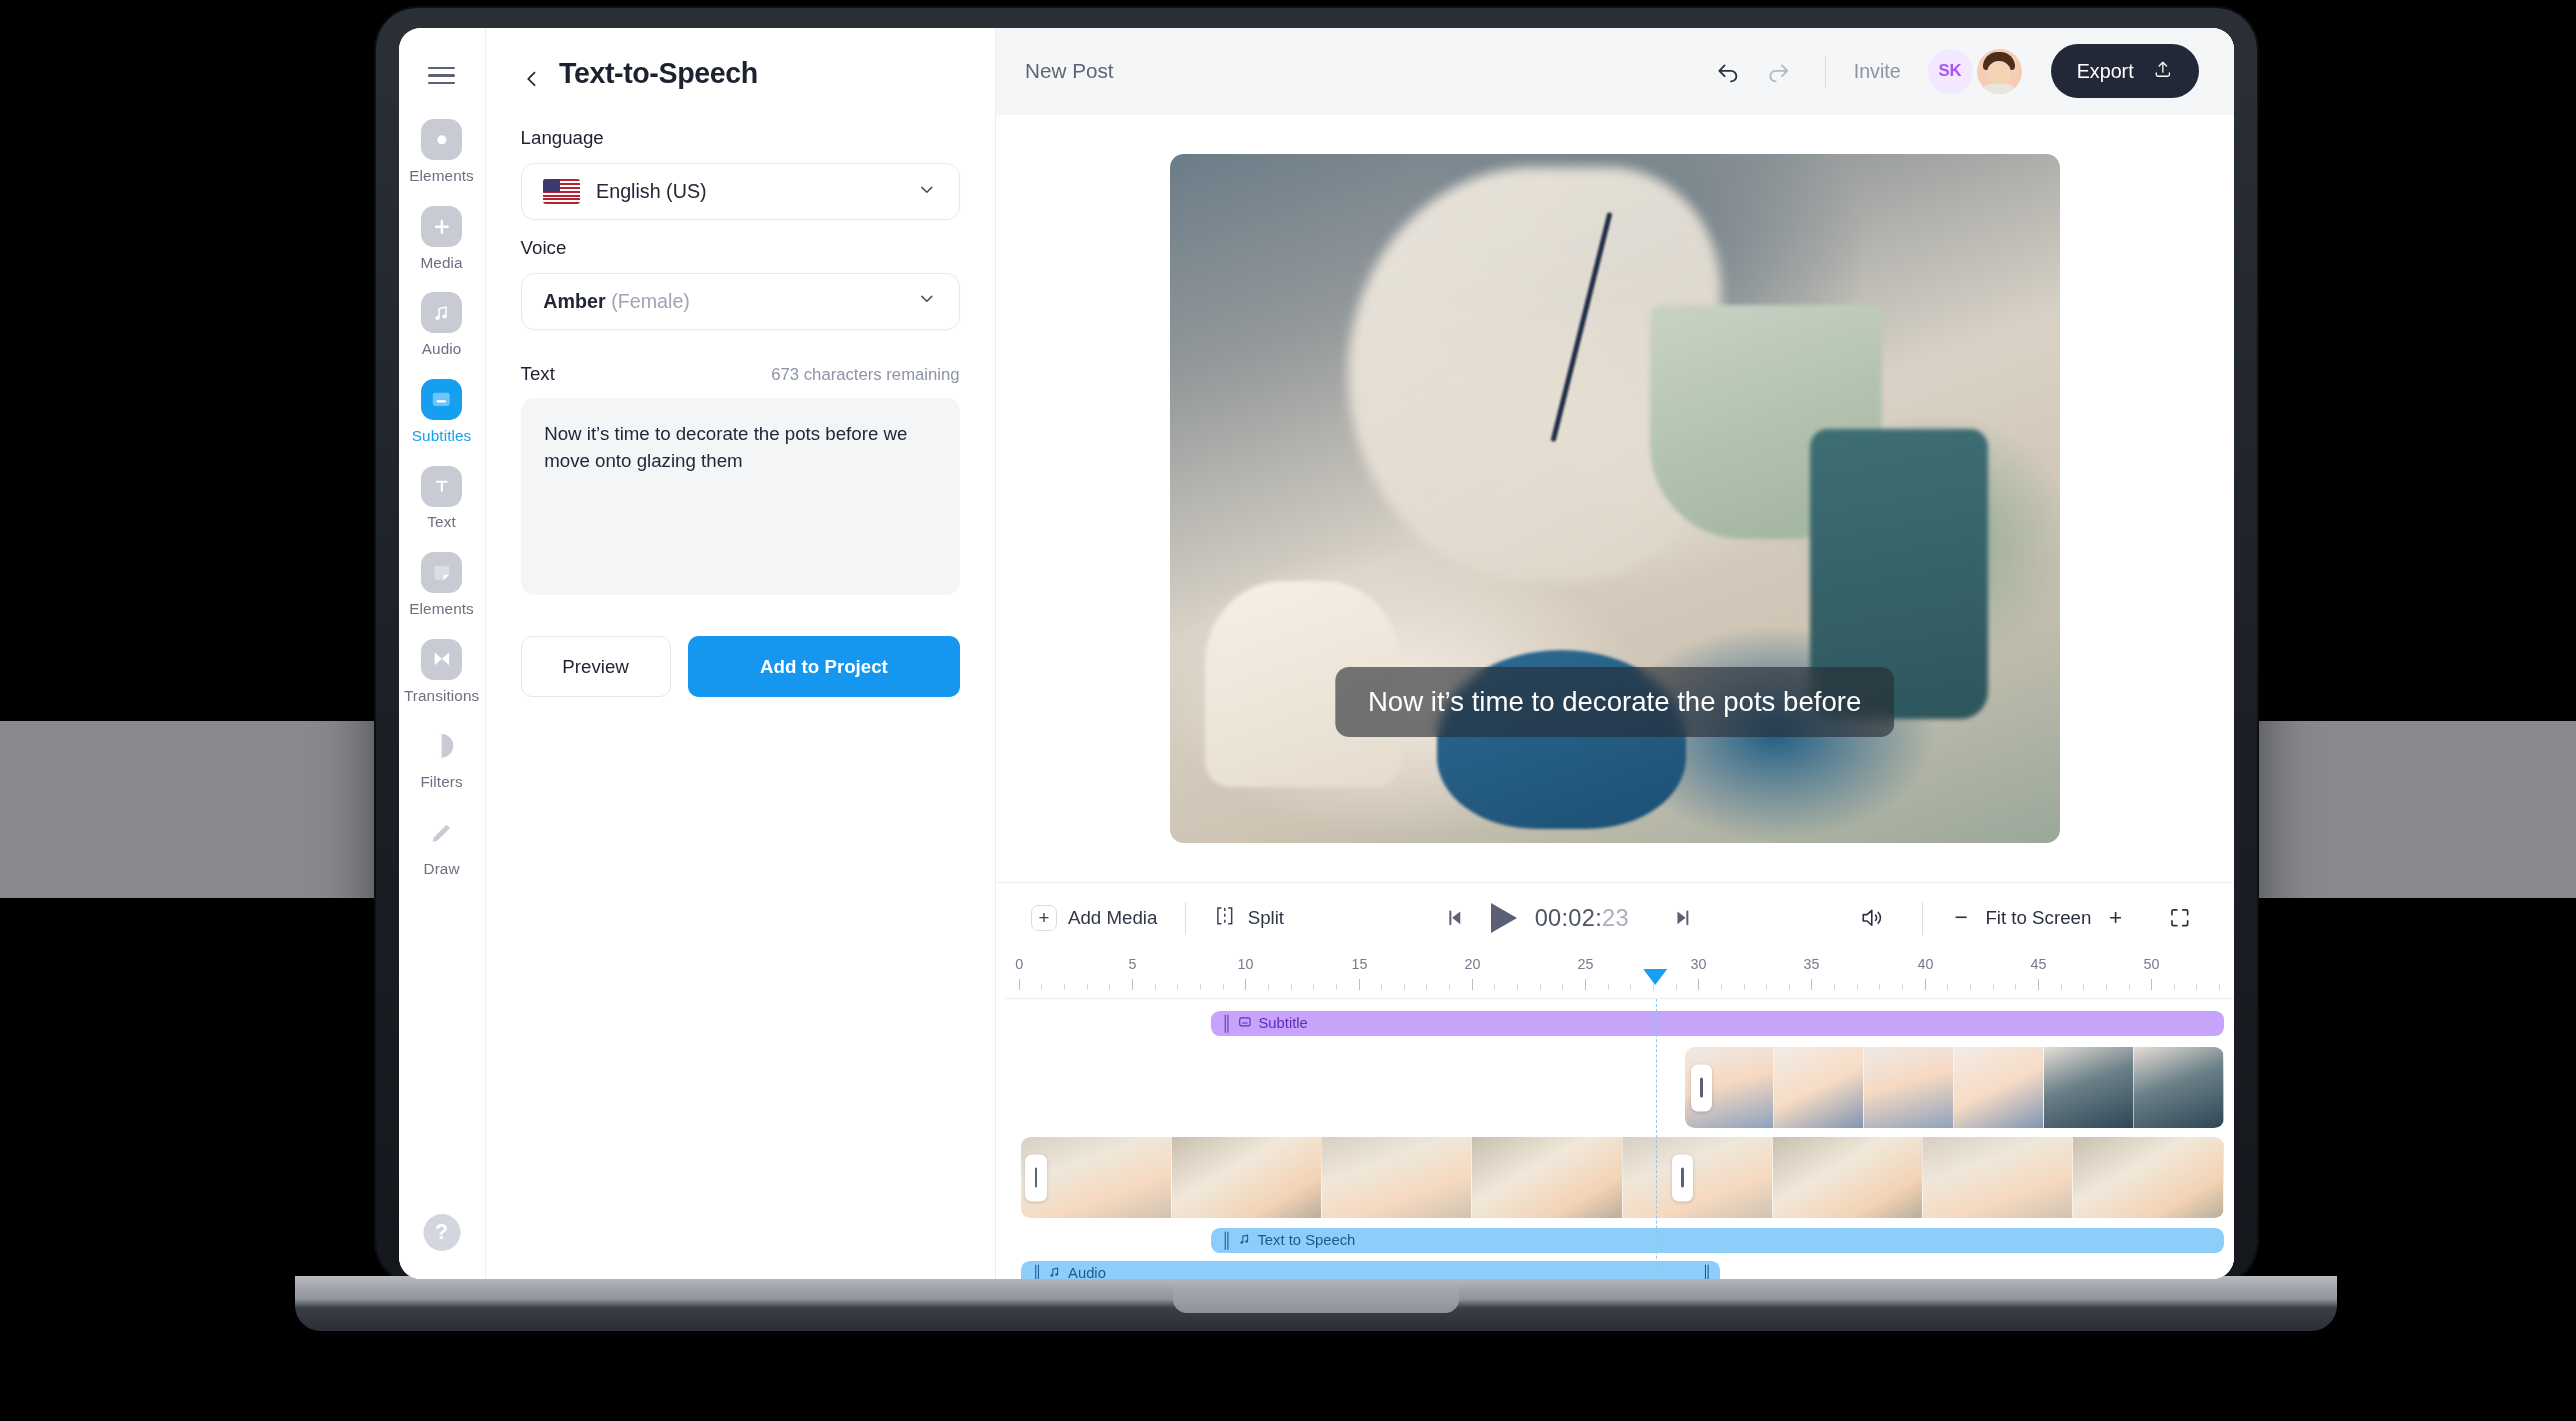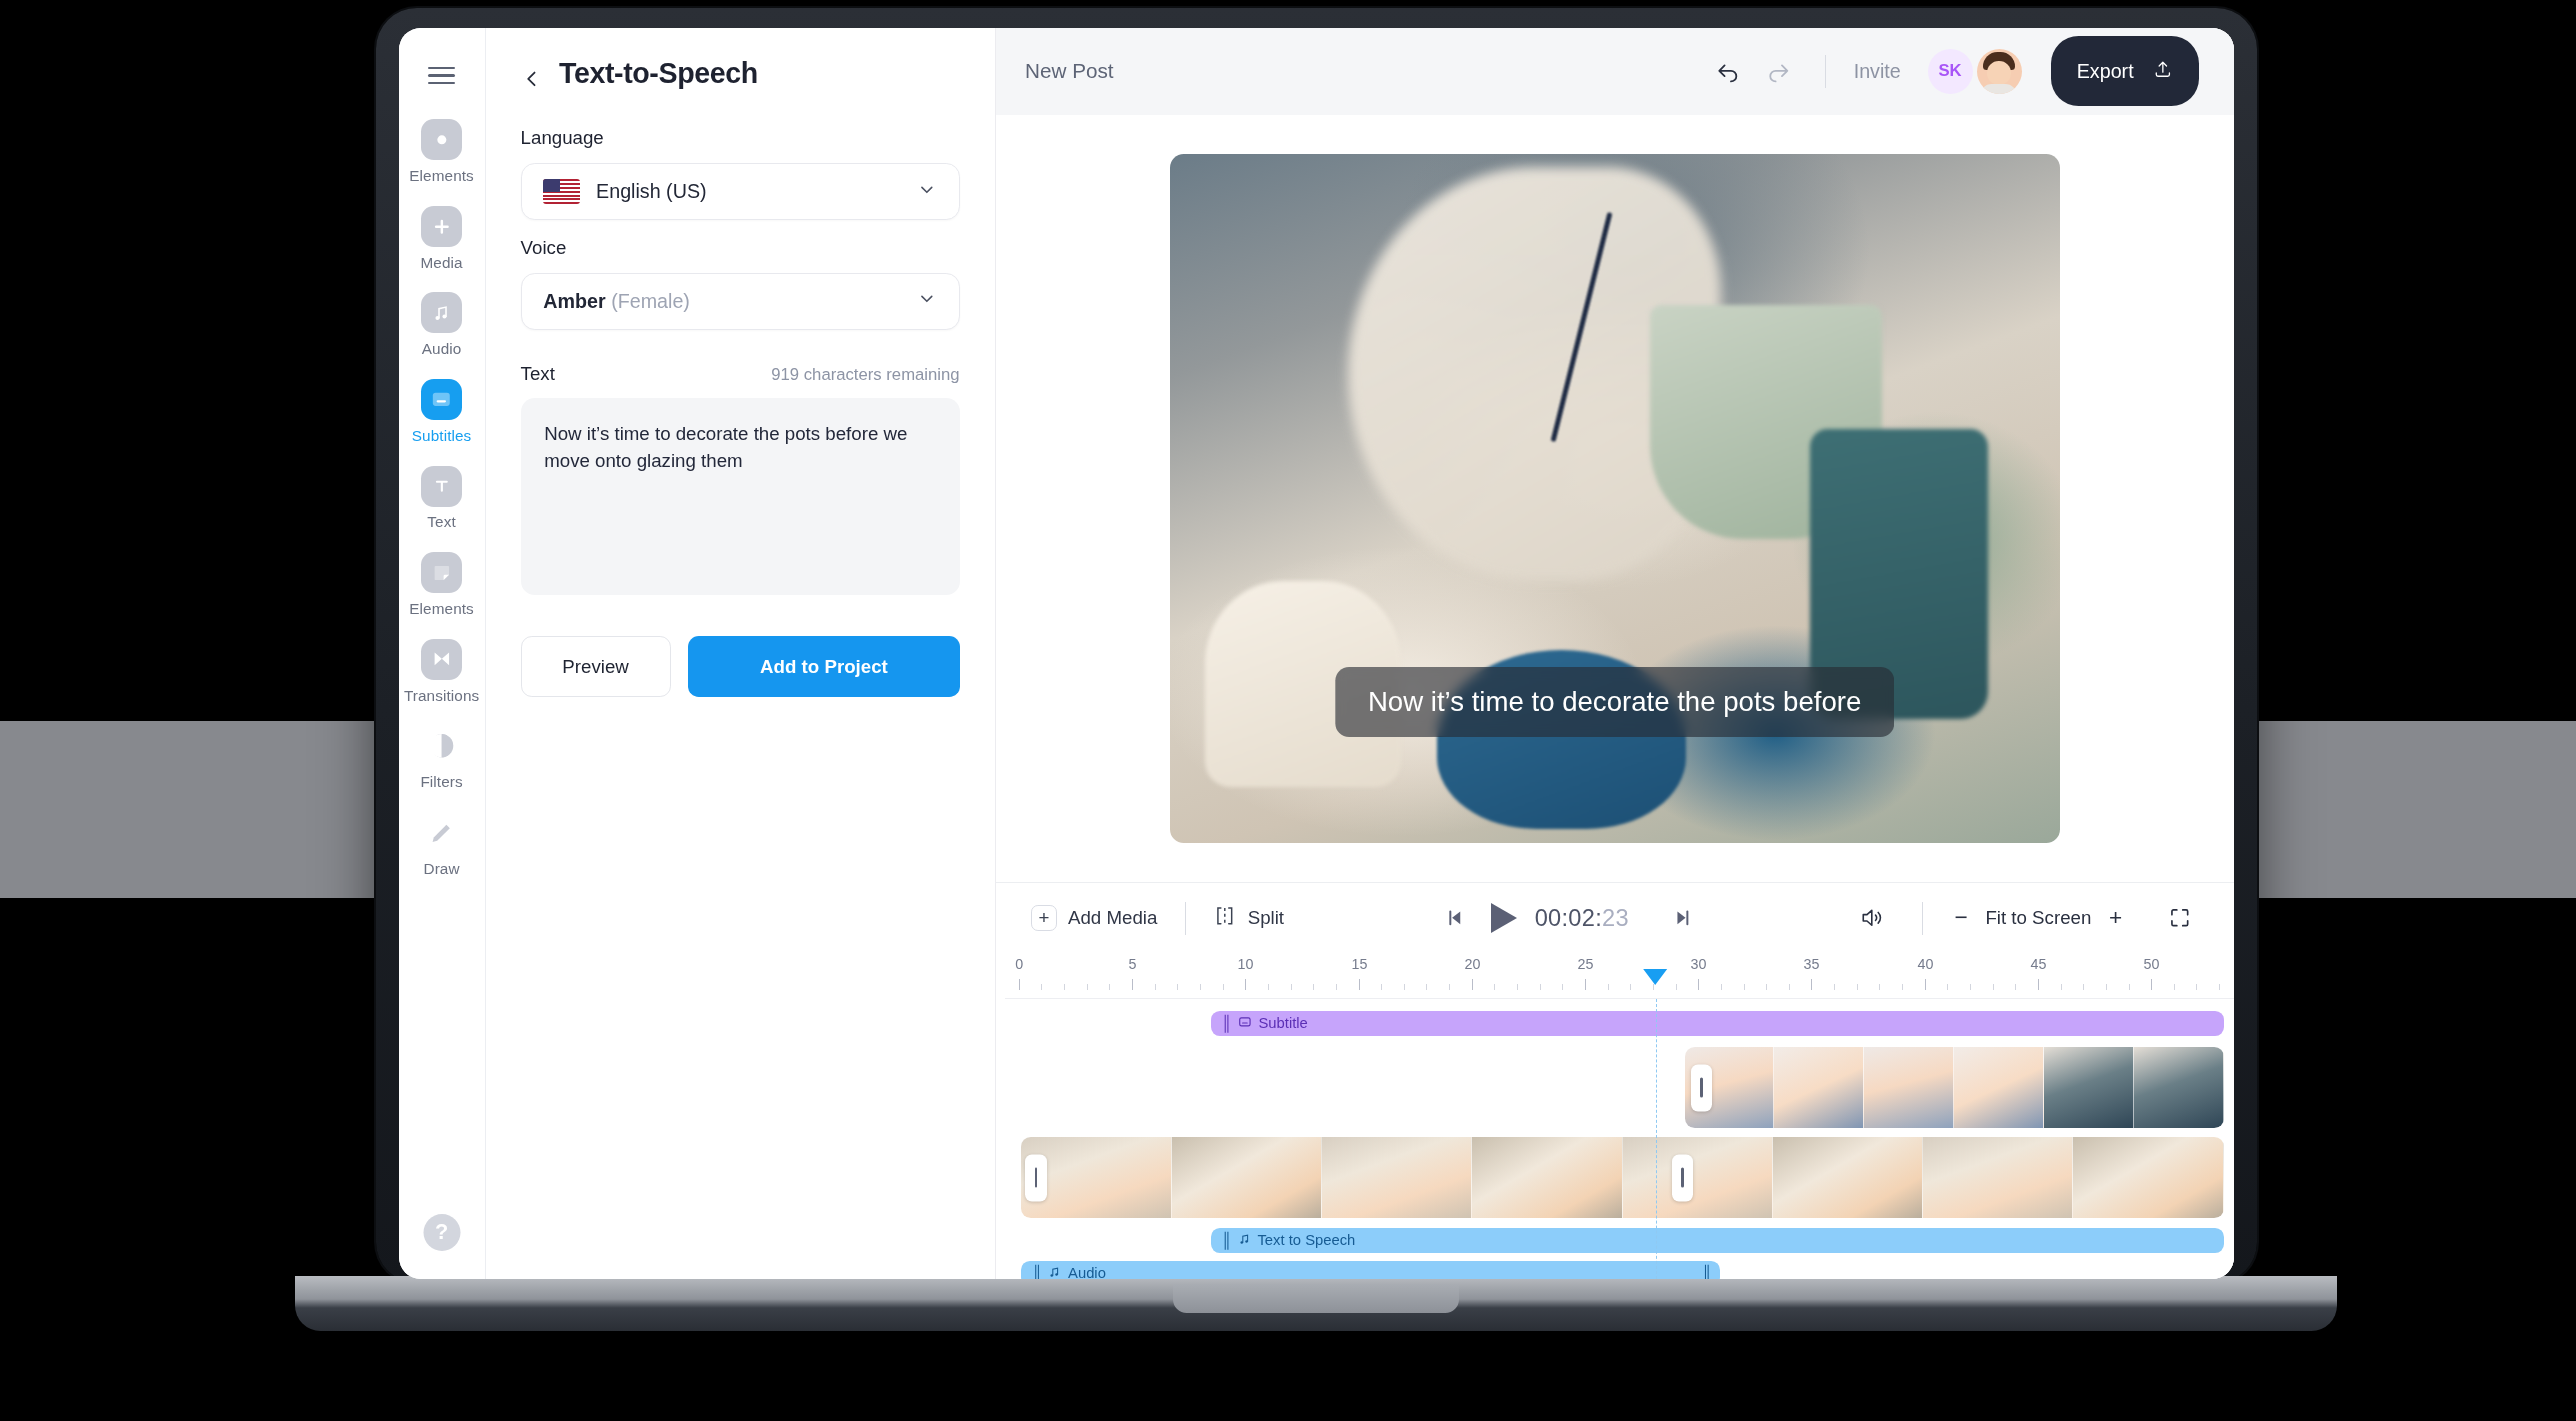--- a/index.html
+++ b/index.html
@@ -123,21 +123,21 @@
   .avatar {
     width: 45px; height: 45px; border-radius: 50%; display: flex; align-items: center;
     justify-content: center; font-size: 16.7px; font-weight: 700; cursor: pointer;
   }
   .avatar.sk { background: #f3e8ff; color: #a855f7; }
   .avatar.photo { background: #f6cdb2; margin-left: -9.8px; overflow: hidden; position: relative; }
   .avatar.photo .hair { position: absolute; left: 6.9px; top: 3px; width: 31.5px; height: 18.7px; background: #4a2d1d; border-radius: 15.8px 15.8px 3.9px 3.9px; }
   .avatar.photo .face { position: absolute; left: 10.8px; top: 12.8px; width: 23.6px; height: 23.6px; background: #f7d3b6; border-radius: 50%; }
   .avatar.photo .shirt { position: absolute; left: 3.9px; bottom: -5.9px; width: 37px; height: 15.8px; background: #e9e6e2; border-radius: 11.8px 11.8px 0 0; }
   .export-btn {
-    height: 70px; padding: 0 25.6px; border-radius: 27.6px; background: #222838;
+    height: 54px; padding: 0 25.6px; border-radius: 27.6px; background: #222838;
     color: #fff; font-size: 19.7px; display: flex; align-items: center; gap: 19.7px;
     cursor: pointer; margin-left: 15.8px;
   }
 
   .stage { flex: 1; background: #fff; display: flex; align-items: center; justify-content: center; position: relative; border-bottom: 1px solid #eceef1; }
   .video {
     width: 890px; height: 689px; border-radius: 13.8px; position: relative; overflow: hidden;
     background:
       radial-gradient(ellipse 44% 34% at 26% 78%, #f3ece2 0%, rgba(243,236,226,0) 62%),
       radial-gradient(ellipse 30% 26% at 68% 84%, #1f5e86 0%, rgba(31,94,134,0) 60%),
@@ -355,21 +355,21 @@
         </span>
         <span class="chev-down">
           <svg width="19.7" height="19.7" viewBox="0 0 24 24">
               <path d="M6 9l6 6 6-6" stroke="#4a5060" stroke-width="1.9" fill="none" stroke-linecap="round" stroke-linejoin="round"></path>
             </svg>
         </span>
       </div>
 
       <div class="row-between" style="margin-top:33px">
         <span class="field-label" style="margin:0">Text</span>
-        <span class="chars">919 characters remaining</span>
+        <span class="chars">673 characters remaining</span>
       </div>
       <div class="textarea" placeholder="Enter text to convert to speech">Now it’s time to decorate the pots before we move onto glazing them</div>
 
       <div class="btn-row">
         <div class="btn btn-secondary">Preview</div>
         <div class="btn btn-primary">Add to Project</div>
       </div>
     </div>
 
     <div class="main">

